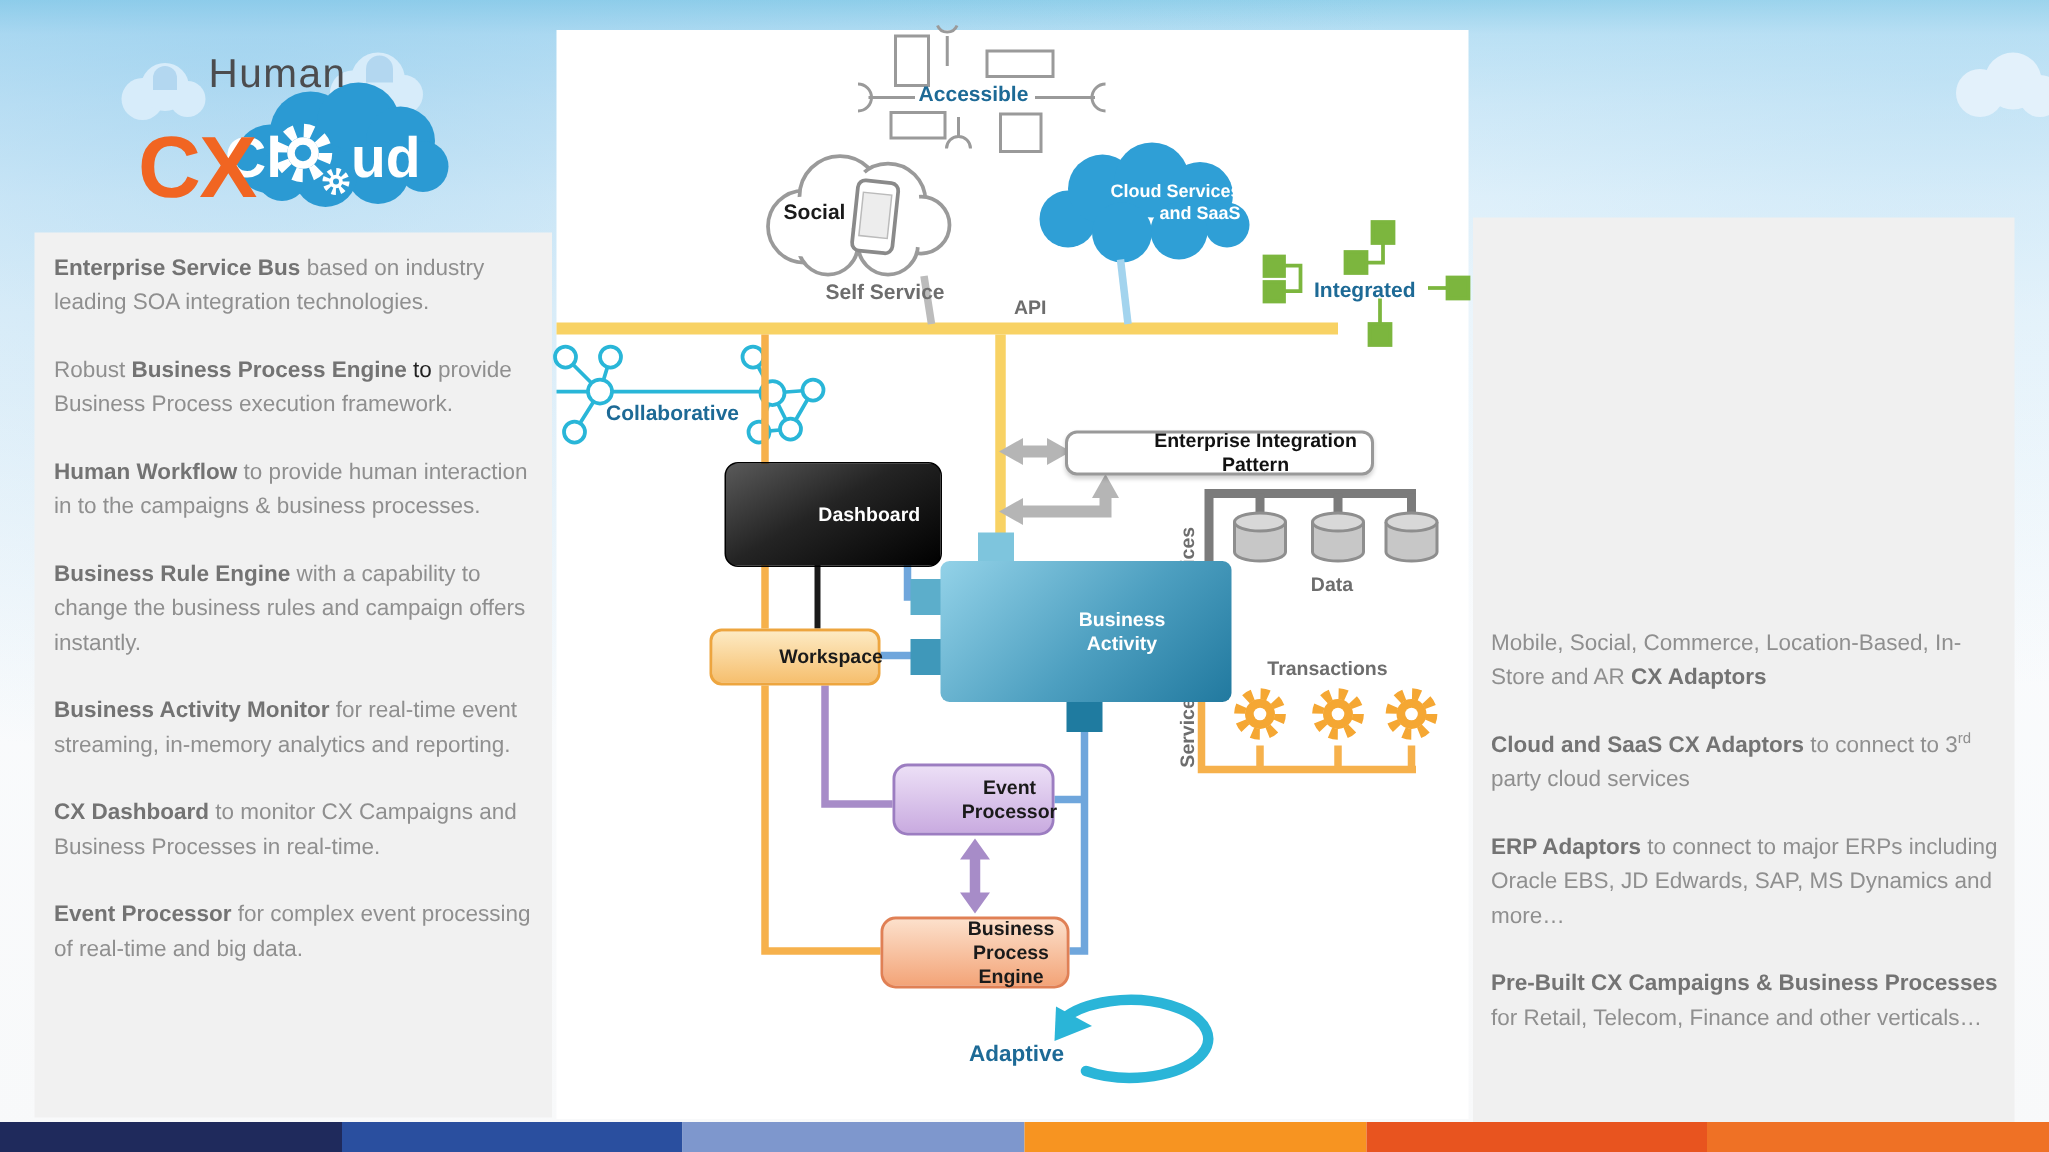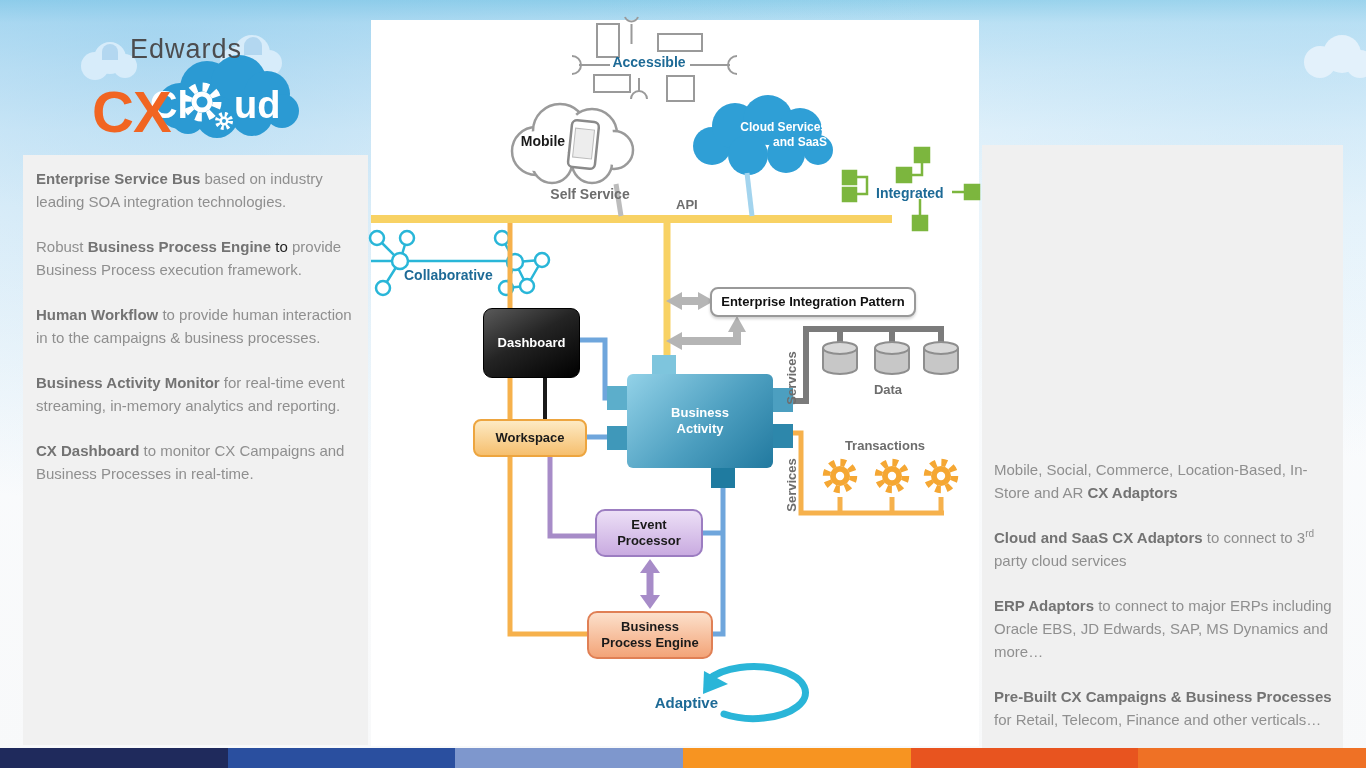--- a/index.html
+++ b/index.html
@@ -7,32 +7,32 @@
         font-family:"Liberation Sans","DejaVu Sans",sans-serif;
         background:linear-gradient(180deg,#8ecfe9 0%,#bfe3f5 3%,#d8edf9 9%,#eef7fd 17%,#fafcfe 27%,#f8f9fa 100%);}
   #sky-accent{position:absolute;inset:0;z-index:0;
         background:radial-gradient(ellipse at 12% 6%,rgba(140,200,235,.55),transparent 45%),
                    radial-gradient(ellipse at 95% 7%,rgba(175,218,242,.5),transparent 40%);}
   .panel{position:absolute;z-index:2;}
   #left-panel{left:23px;top:155px;width:345px;height:590px;background:#f1f1f1;}
   #center-panel{left:371px;top:20px;width:608px;height:726px;background:#ffffff;z-index:1;}
   #right-panel{left:982px;top:145px;width:361px;height:603px;background:#f0f0f0;}
   #left-text{padding:12px 10px 0 13px;}
-  #right-text{padding:272px 10px 0 12px;margin-top:41px;}
+  #right-text{padding:272px 10px 0 12px;}
   .para{margin:0 0 22px 0;font-size:15px;line-height:23px;color:#8f8f8f;}
   .seg-kw{color:#737373;font-weight:bold;}
   .seg-body{color:#8f8f8f;}
   .seg-dark{color:#222;}
   .seg-sup{color:#8f8f8f;vertical-align:super;font-size:10px;line-height:0;}
   svg#gfx{position:absolute;left:0;top:0;z-index:2;}
   .lbl{position:absolute;z-index:3;font-weight:bold;}
   .lbl-blue{color:#1d6a96;}
   .lbl-gray{color:#6d6d6d;}
   .box{position:absolute;z-index:3;display:flex;align-items:center;justify-content:center;
-       text-align:center;font-weight:bold;font-size:13px;line-height:16px;}
+       text-align:center;font-weight:bold;font-size:13px;line-height:16px;padding-left:48px;}
   #dashboard{left:483px;top:308px;width:95px;height:68px;border-radius:9px;color:#fff;
        background:linear-gradient(150deg,#5a5a5a 0%,#242424 45%,#000 100%);border:1px solid #000;align-items:center;}
   #workspace{left:473px;top:419px;width:114px;height:38px;border-radius:8px;color:#1a1a1a;
        background:linear-gradient(#fdeac3,#f6bf6e);border:2px solid #eda53f;box-sizing:border-box;}
   .ba-tab{position:absolute;z-index:2;}
   #ba-body{left:627px;top:374px;width:146px;height:94px;border-radius:6px;color:#fff;
        background:linear-gradient(135deg,#93d2e8 0%,#4d9fc0 55%,#21799f 100%);}
   #event-processor{left:595px;top:509px;width:108px;height:48px;border-radius:10px;color:#1a1a1a;
        background:linear-gradient(#ecdff6,#c9abe0);border:2px solid #9c7dc1;box-sizing:border-box;}
   #bpe{left:587px;top:611px;width:126px;height:48px;border-radius:10px;color:#1a1a1a;
@@ -52,22 +52,24 @@
 
 <div id="page">
   <div id="sky-accent"></div>
 
   <div id="center-panel" class="panel"></div>
   <div id="left-panel" class="panel">
     <div id="left-text">
         <p class="para"><span class="seg-kw">Enterprise Service Bus</span><span class="seg-body"> based on industry leading SOA integration technologies.</span></p>
         <p class="para"><span class="seg-body">Robust </span><span class="seg-kw">Business Process Engine</span><span class="seg-dark"> to</span><span class="seg-body"> provide Business Process execution framework.</span></p>
         <p class="para"><span class="seg-kw">Human Workflow</span><span class="seg-body"> to provide human interaction in to the campaigns &amp; business processes.</span></p>
+        <p class="para"><span class="seg-kw">Business Rule Engine</span><span class="seg-body"> with a capability to change the business rules and campaign offers instantly.</span></p>
         <p class="para"><span class="seg-kw">Business Activity Monitor</span><span class="seg-body"> for real-time event streaming, in-memory analytics and reporting.</span></p>
         <p class="para"><span class="seg-kw">CX Dashboard</span><span class="seg-body"> to monitor CX Campaigns and Business Processes in real-time.</span></p>
+        <p class="para"><span class="seg-kw">Event Processor</span><span class="seg-body"> for complex event processing of real-time and big data.</span></p>
       </div>
   </div>
   <div id="right-panel" class="panel">
     <div id="right-text">
         <p class="para"><span class="seg-body">Mobile, Social, Commerce, Location-Based, In-Store and AR </span><span class="seg-kw">CX Adaptors</span></p>
         <p class="para"><span class="seg-kw">Cloud and SaaS CX Adaptors</span><span class="seg-body"> to connect to 3</span><span class="seg-sup">rd</span><span class="seg-body"> party cloud services</span></p>
         <p class="para"><span class="seg-kw">ERP Adaptors</span><span class="seg-body"> to connect to major ERPs including Oracle EBS, JD Edwards, SAP, MS Dynamics and more…</span></p>
         <p class="para"><span class="seg-kw">Pre-Built CX Campaigns &amp; Business Processes</span><span class="seg-body"> for Retail, Telecom, Finance and other verticals…</span></p>
       </div>
   </div>
@@ -254,38 +256,38 @@
           <circle cx="941" cy="476" r="4.2" fill="#ffffff"></circle>
         </g>
     </g>
 
     <g>
       <path d="M724,714 A52,26 0 1 0 708,680" stroke="#2ab5d8" stroke-width="7" fill="none" stroke-linecap="round"></path>
       <polygon points="728,684 704,671 703,694" fill="#2ab5d8"></polygon>
     </g>
   </svg>
 
-  <div id="logo-ephlux">Edwards</div>
+  <div id="logo-ephlux">Human</div>
   <div id="logo-cx">CX</div>
 
   <div class="lbl lbl-blue" style="left:603px;top:54px;width:92px;text-align:center;font-size:14px;">Accessible</div>
-  <div class="lbl" style="left:513px;top:133px;width:60px;text-align:center;font-size:14px;color:#1a1a1a;">Mobile</div>
+  <div class="lbl" style="left:513px;top:133px;width:60px;text-align:center;font-size:14px;color:#1a1a1a;">Social</div>
   <div class="lbl lbl-gray" style="left:530px;top:186px;width:120px;text-align:center;font-size:14px;">Self Service</div>
   <div class="lbl" style="left:697px;top:120px;width:130px;text-align:right;font-size:12px;line-height:15px;color:#ffffff;">
     <span>Cloud Services</span><br>
     <span>and SaaS</span>
   </div>
   <div class="lbl lbl-gray" style="left:676px;top:197px;width:40px;font-size:13px;">API</div>
   <div class="lbl lbl-blue" style="left:876px;top:185px;width:80px;font-size:14px;">Integrated</div>
   <div class="lbl lbl-blue" style="left:404px;top:267px;width:100px;font-size:14px;">Collaborative</div>
   <div class="lbl lbl-gray rot" style="left:761px;top:371px;width:60px;height:14px;text-align:center;font-size:13px;">Services</div>
   <div class="lbl lbl-gray rot" style="left:761px;top:478px;width:60px;height:14px;text-align:center;font-size:13px;">Services</div>
   <div class="lbl lbl-gray" style="left:866px;top:382px;width:44px;text-align:center;font-size:13px;">Data</div>
   <div class="lbl lbl-gray" style="left:840px;top:438px;width:90px;text-align:center;font-size:13px;">Transactions</div>
-  <div class="lbl lbl-blue" style="left:646px;top:694px;width:72px;text-align:right;font-size:15px;">Adaptive</div>
+  <div class="lbl lbl-blue" style="left:646px;top:694px;width:72px;text-align:left;font-size:15px;">Adaptive</div>
 
   <div class="box" id="dashboard">
     <span>Dashboard</span>
   </div>
   <div class="box" id="workspace">
     <span>Workspace</span>
   </div>
 
   <div class="ba-tab" style="left:652px;top:355px;width:24px;height:22px;background:#7ec5dd;"></div>
   <div class="ba-tab" style="left:607px;top:386px;width:22px;height:24px;background:#5caecb;"></div>

